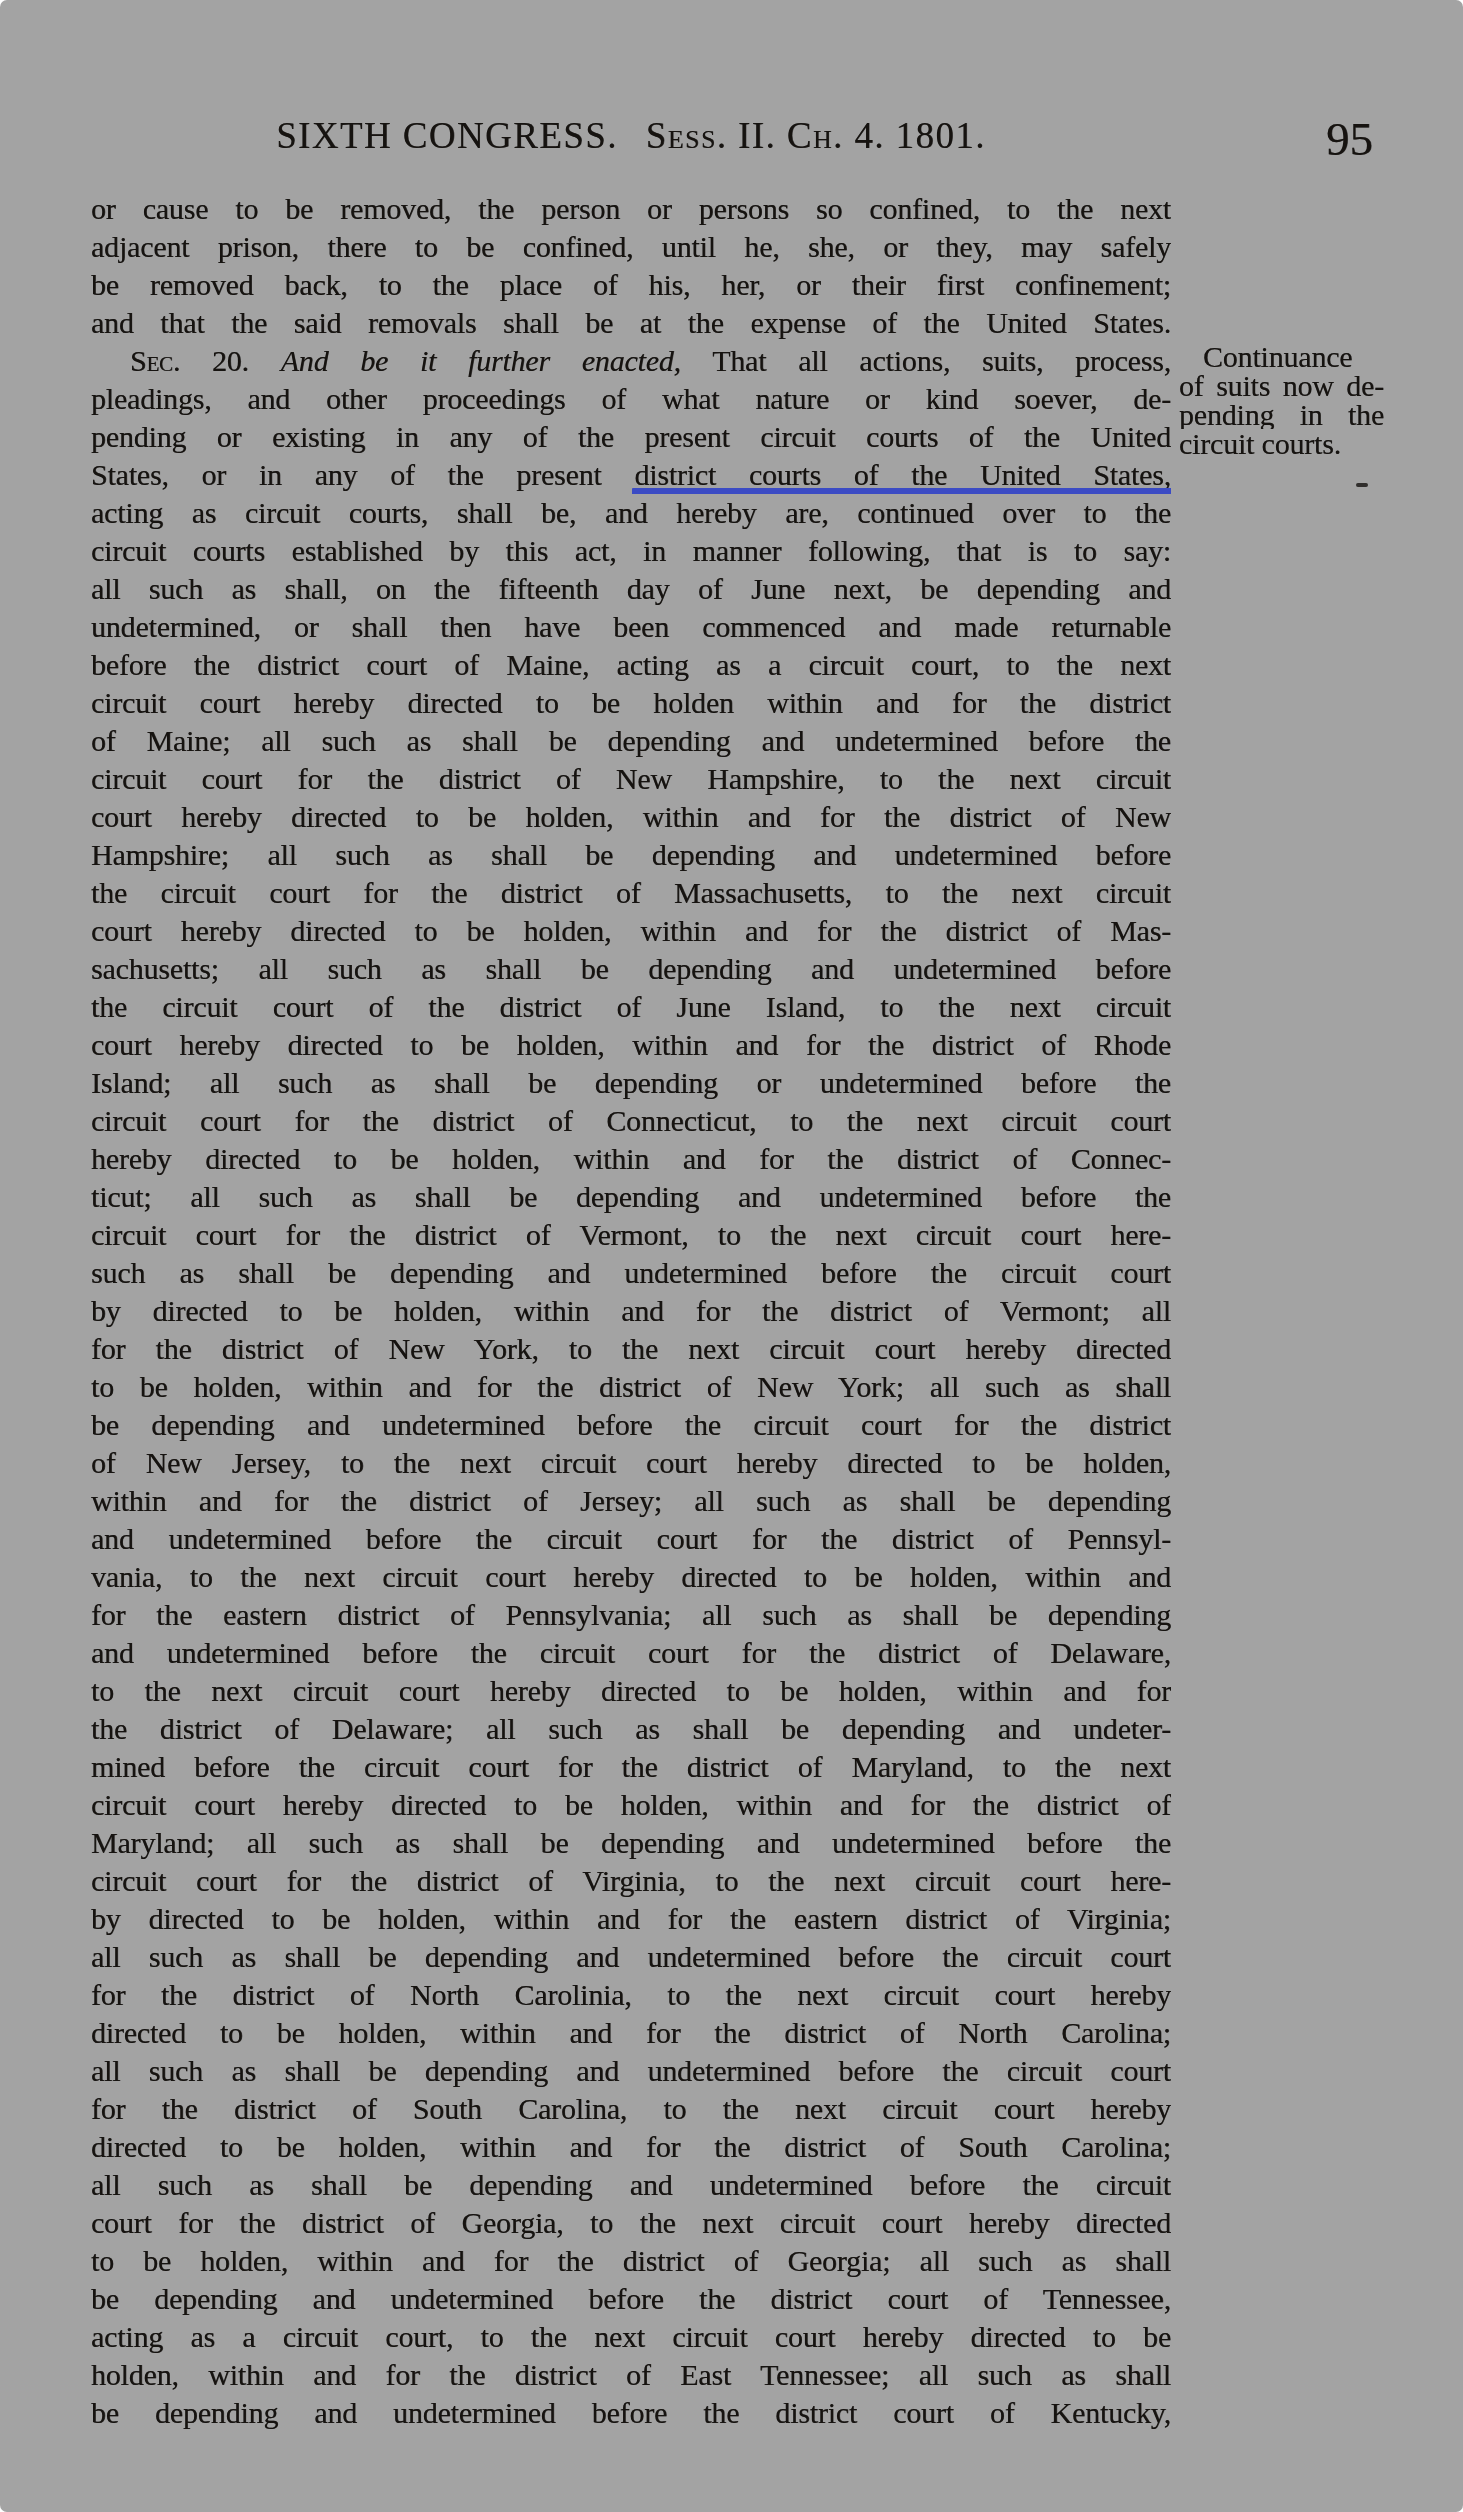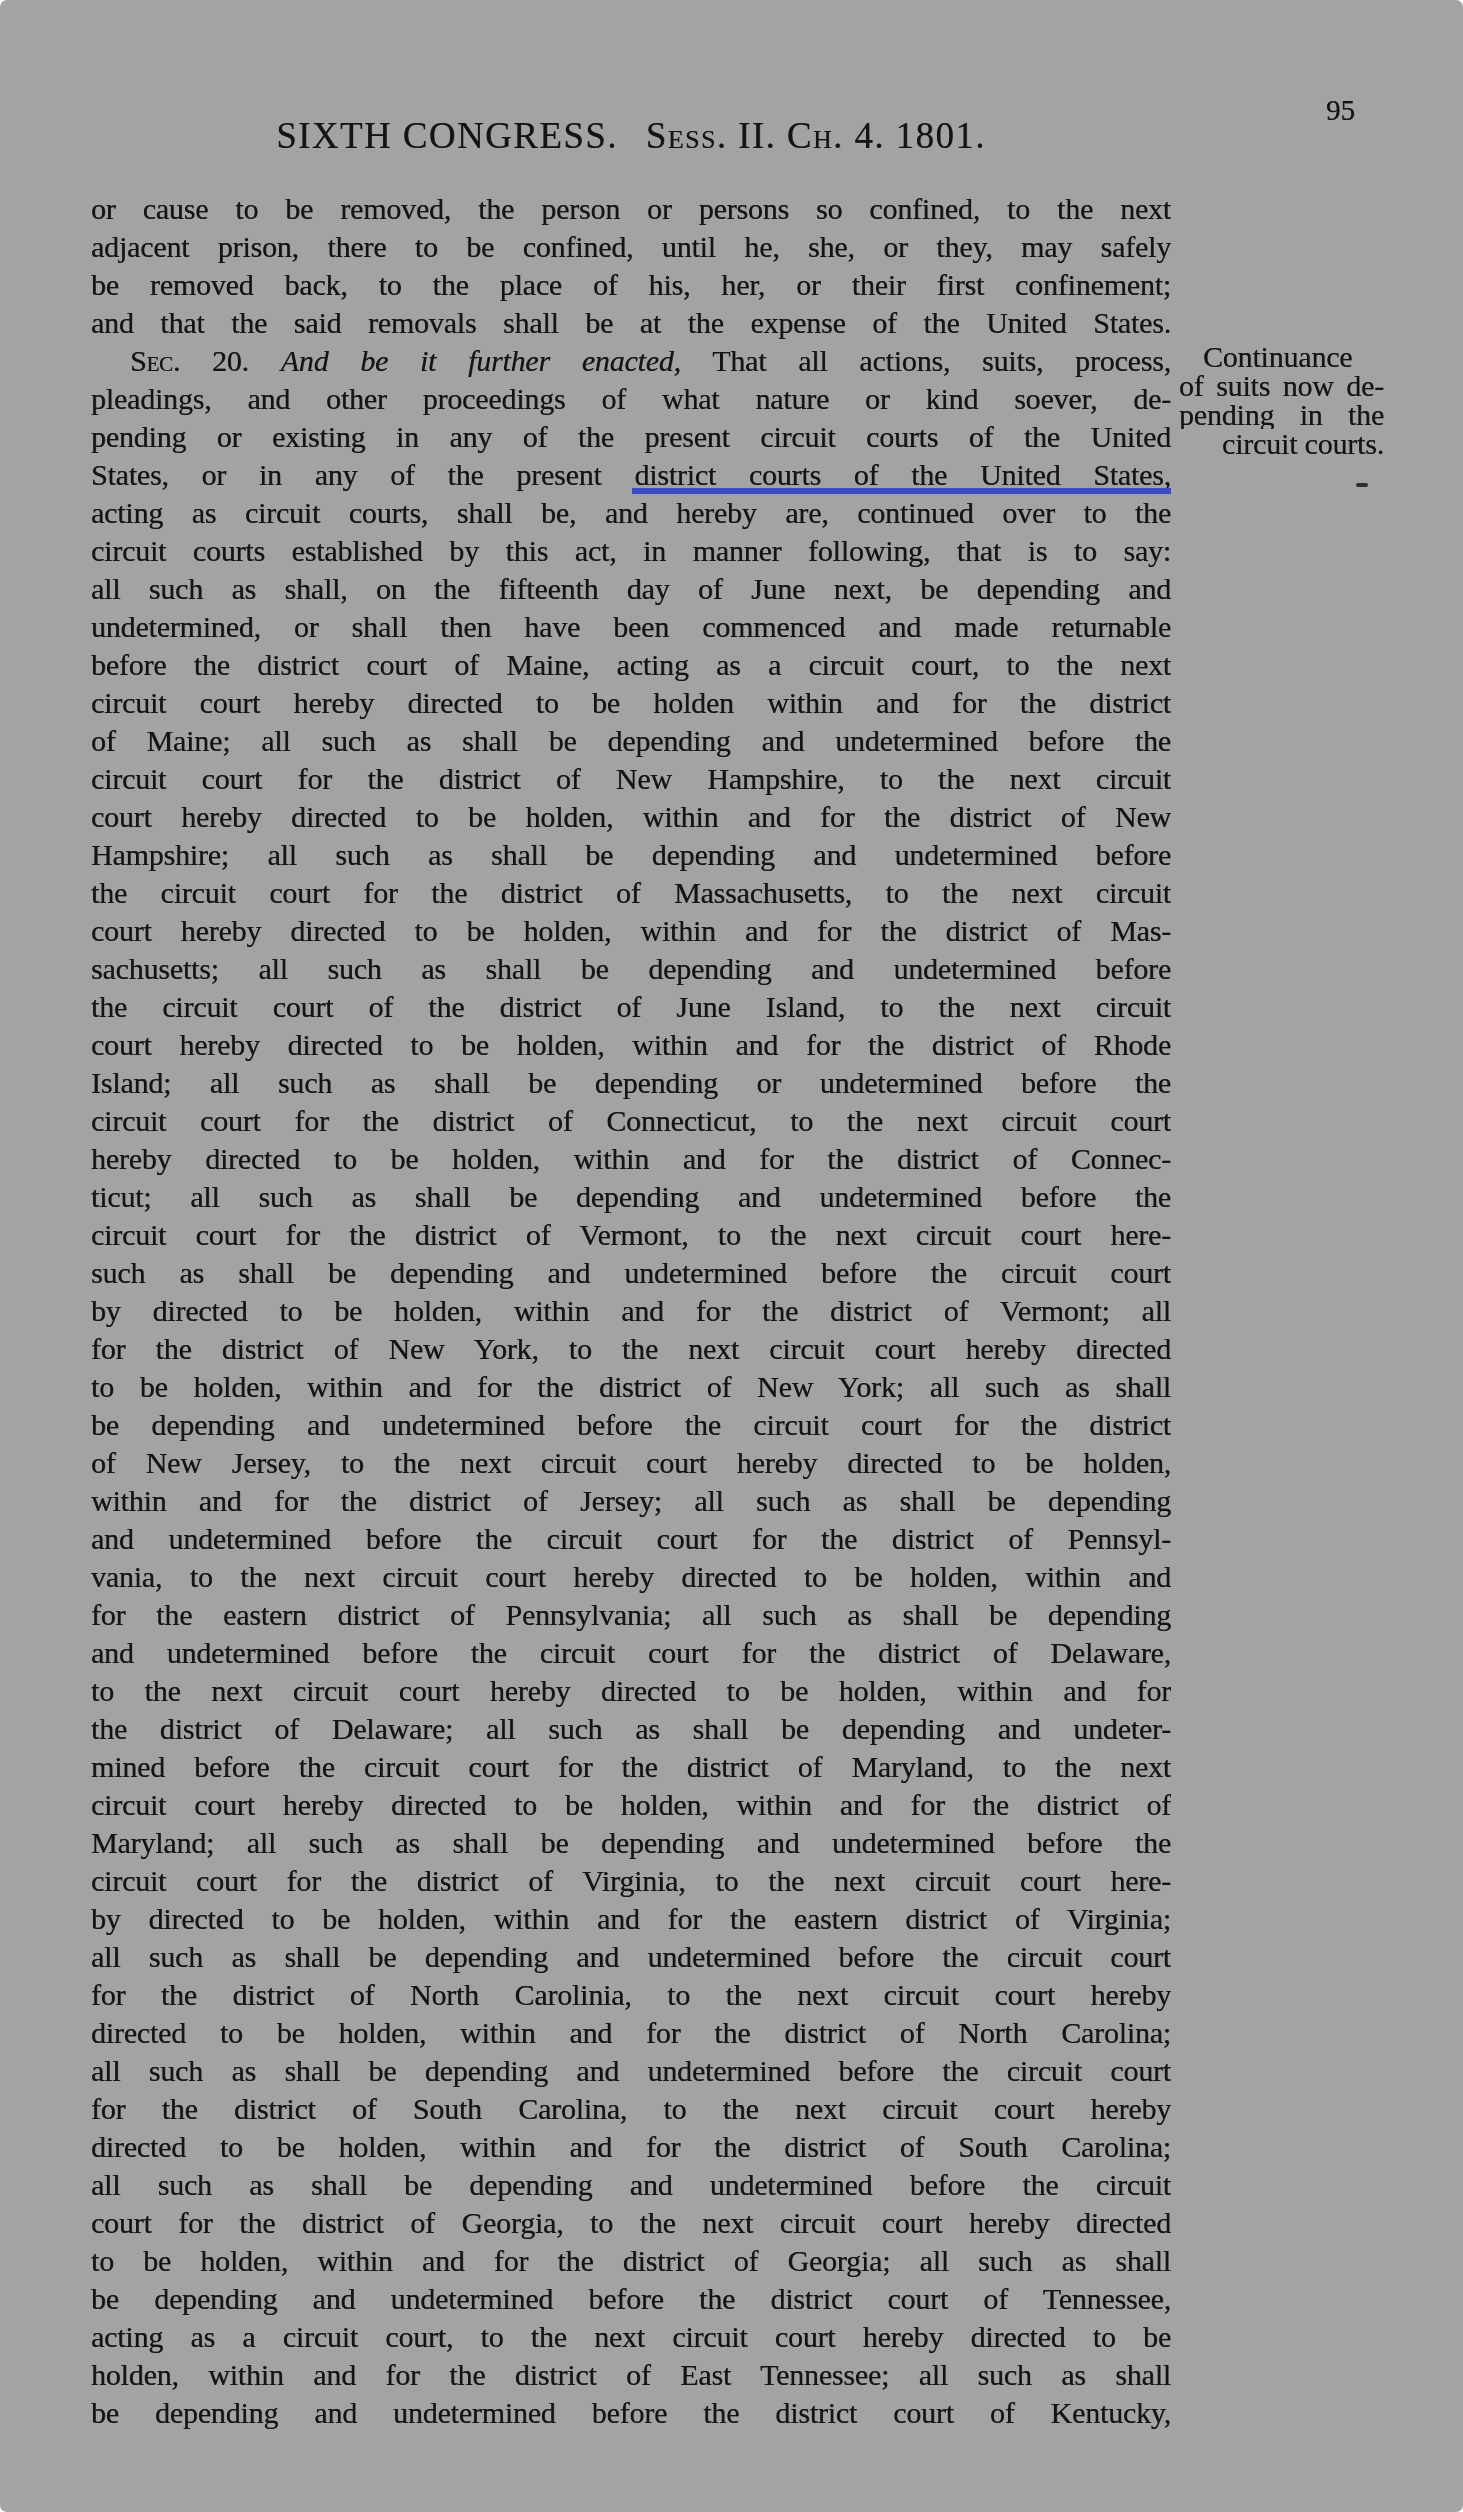--- a/index.html
+++ b/index.html
@@ -22,22 +22,22 @@
     font-size: 37px;
     letter-spacing: 1.4px;
     white-space: nowrap;
     text-shadow: 0.4px 0 0 rgba(10,8,6,0.55);
   }
   .running-head .session { margin-left: 28px; }
   .sc { font-variant: small-caps; }
   .it { font-style: italic; }
   .page-number {
     position: absolute;
-    top: 94px; left: 1326px;
-    font-size: 29px;
+    top: 112px; left: 1326px;
+    font-size: 47px;
     text-shadow: 0.4px 0 0 rgba(10,8,6,0.55);
   }
   
   .body-text {
     position: absolute;
     top: 190px; left: 91px; width: 1080px;
     font-size: 30px;
     letter-spacing: -0.2px;
     word-spacing: 1.9px;
     text-shadow: 0.4px 0 0 rgba(10,8,6,0.6);
@@ -69,21 +69,21 @@
     text-shadow: 0.3px 0 0 rgba(10,8,6,0.55);
   }
   .mn-line {
     line-height: 29px;
     height: 29px;
     overflow: hidden;
     text-align: justify;
   }
   .mn-line.just::after { content: ""; display: inline-block; width: 100%; }
   .mn-line.first { text-indent: 24px; text-align: left; }
-  .mn-line.last { text-align: right; margin-left: 24px; }
+  .mn-line.last { text-align: left; }
   
   .scan-speck {
     position: absolute;
     top: 483px; left: 1356px;
     width: 12px; height: 3.7px;
     background: #1c1a18;
     border-radius: 1.9px;
     opacity: 0.85;
   }
 </style>

